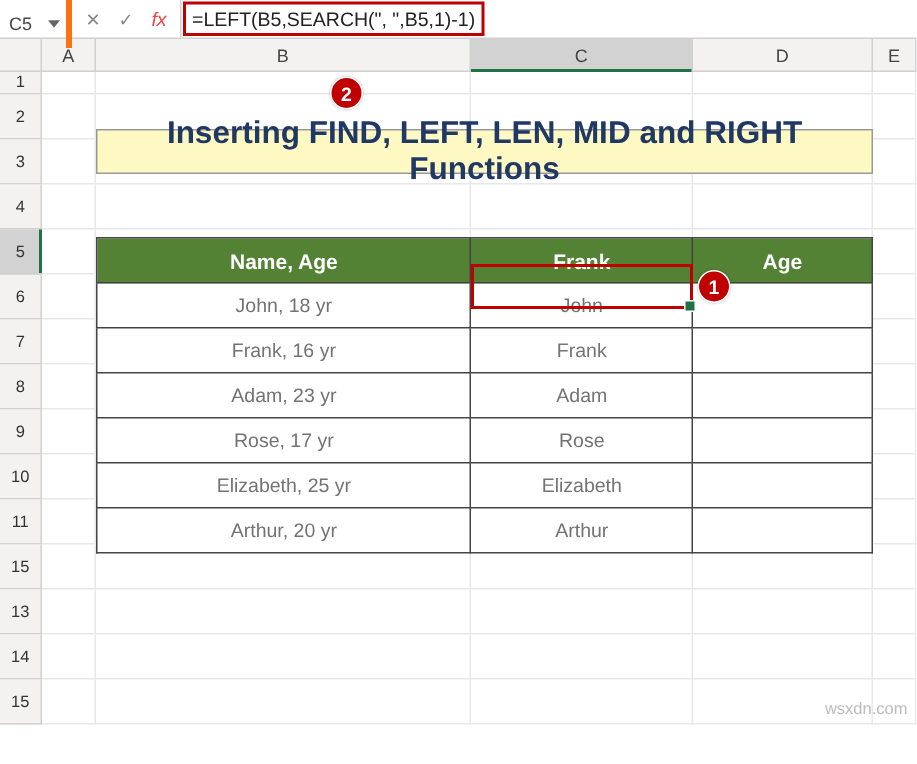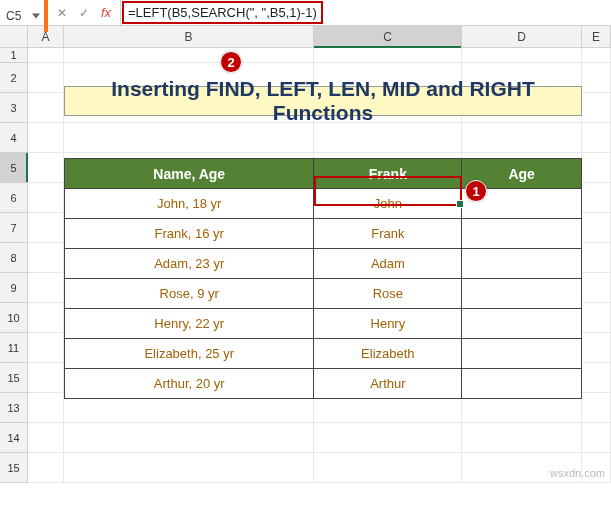--- a/index.html
+++ b/index.html
@@ -33,21 +33,21 @@
   .cell { border-right:1px solid #e8e8e8; border-bottom:1px solid #e8e8e8; display:flex; align-items:center; justify-content:center; font-size:13px; color:#222; overflow:hidden; }
   .row-selected { background:#d2d2d2; position:relative; }
   .row-selected::after { content:""; position:absolute; right:-1px; top:0; bottom:0; width:2px; background:#217346; }
 
   
   .sheet { position: relative; }
   .title-overlay { position:absolute; left: 64px; top: 38px; width: 518px; height: 30px; background:#fef9c3; border:1px solid #999; display:flex; align-items:center; justify-content:center; font-weight:bold; color:#203864; font-size:21px;text-align:center; }
 
   .data-table { position:absolute; left:64px; top:98px; width:518px; border-collapse:collapse; font-size:13px;margin-top:12px; }
   .data-table th { background:#548235; color:#fff; font-weight:bold; height:30px; border:1px solid #444; font-size:14px;}
-  .data-table td { height:30px; text-align:center; border:1px solid #444; background:#fff; color:#a16207; }
+  .data-table td { height:30px; text-align:center; border:1px solid #444; background:#fff; color:#737373; }
   .data-table col.c1 { width:250px; }
   .data-table col.c2 { width:148px; }
   .data-table col.c3 { width:120px; }
 
   .cell-sel { position:absolute; left: 314px; top: 128px; width:148px; height:30px; border:2.5px solid #C00000; pointer-events:none; }
   .cell-sel::after { content:""; position:absolute; right:-4px; bottom:-4px; width:6px; height:6px; background:#217346; border:1px solid #fff; }
 
   .bubble { width:22px; height:22px; border-radius:50%; background:#C00000; color:#fff; font-size:13px; font-weight:bold; display:flex; align-items:center; justify-content:center; position:absolute; border:1px solid #fff; box-shadow:0 0 2px rgba(0,0,0,0.3);}
   .bubble-1 { left: 465px; top: 132px; }
   .bubble-2 { left: 220px; top: 51px; position:fixed;} 
@@ -225,27 +225,22 @@
           <td>Frank, 16 yr</td>
           <td>Frank</td>
           <td></td>
         </tr>
         <tr>
           <td>Adam, 23 yr</td>
           <td>Adam</td>
           <td></td>
         </tr>
         <tr>
-          <td>Rose, 9 yr</td>
+          <td>Rose, 17 yr</td>
           <td>Rose</td>
-          <td></td>
-        </tr>
-        <tr>
-          <td>Henry, 22 yr</td>
-          <td>Henry</td>
           <td></td>
         </tr>
         <tr>
           <td>Elizabeth, 25 yr</td>
           <td>Elizabeth</td>
           <td></td>
         </tr>
         <tr>
           <td>Arthur, 20 yr</td>
           <td>Arthur</td>

